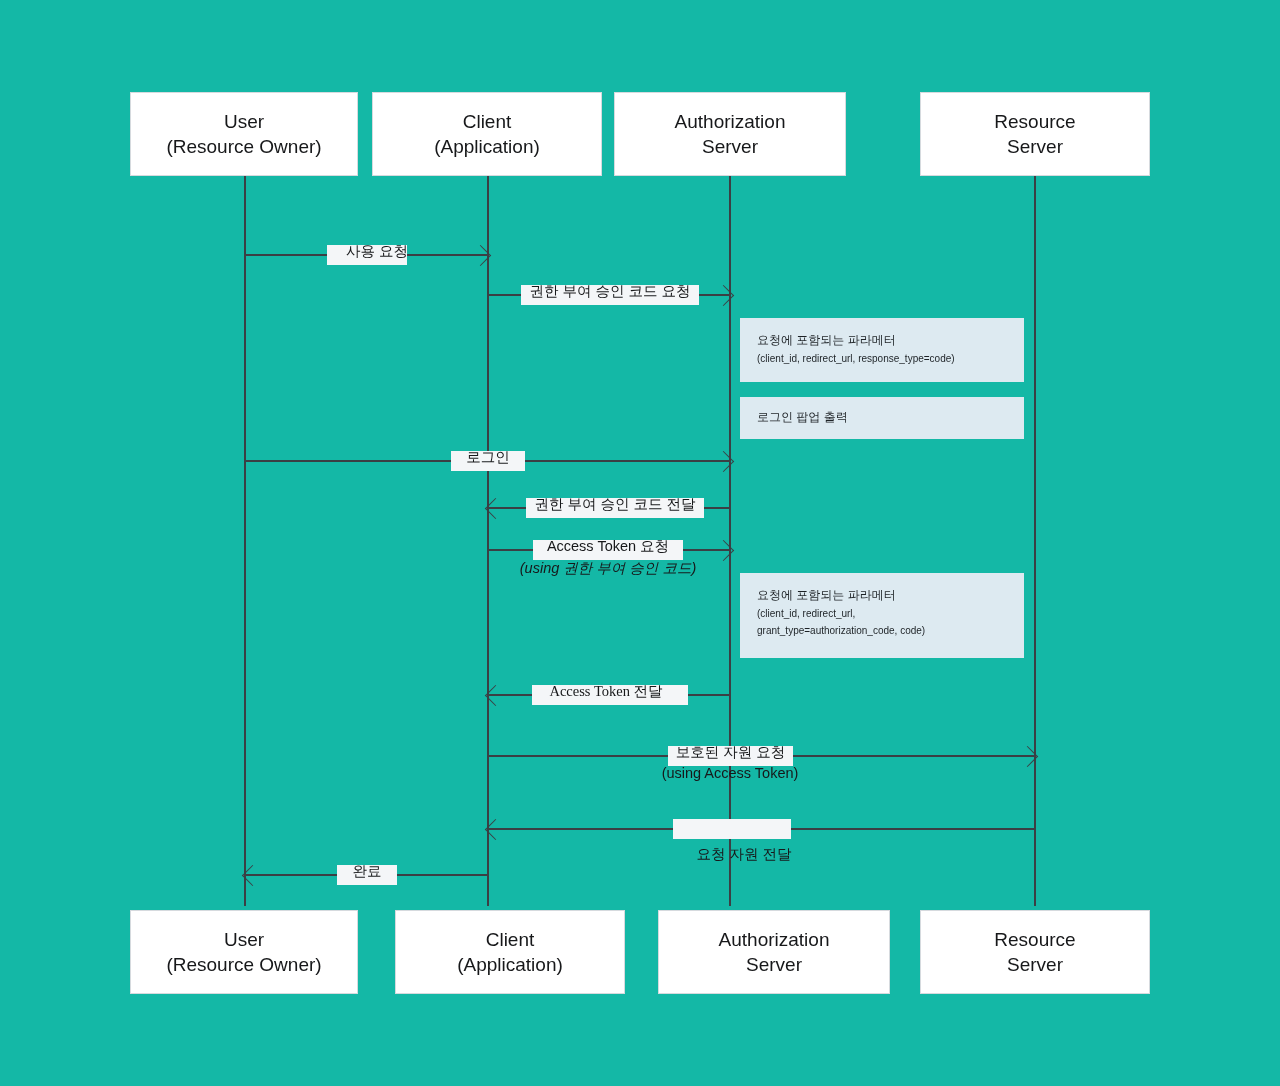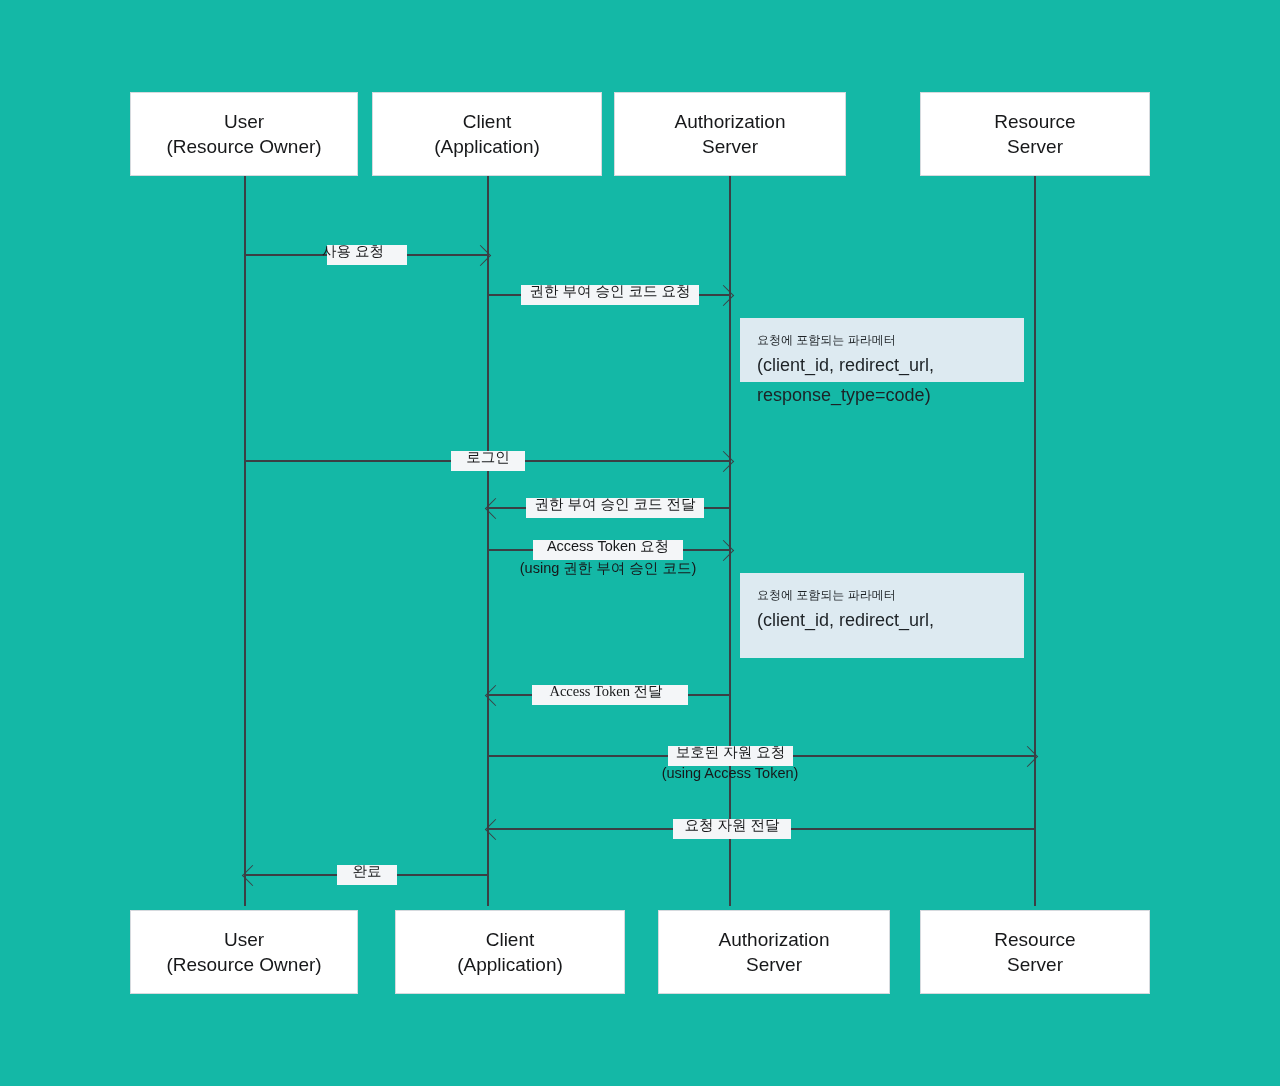--- a/index.html
+++ b/index.html
@@ -47,21 +47,21 @@
   .note {
     position: absolute;
     background: #ddeaf1;
     box-sizing: border-box;
     padding: 13px 16px 13px 17px;
     font-size: 13.5px;
     line-height: 1.66;
     color: #1d2226;
   }
   .note .note-title { font-size: 12px; }
-  .note .note-sub { font-size: 18px; }
+  .note .note-sub { font-size: 10px; }
 
   
   .msg {
     position: absolute;
     height: 2px;
   }
   .msg .bar {
     position: absolute;
     left: 0; right: 0; top: 0;
     height: 1.6px;
@@ -151,30 +151,34 @@
   <div class="actor-box" style="left:920px; top:910px; width:230px; height:84px;">
     <div>Resource</div>
     <div class="ln2">Server</div>
   </div>
 
   <div class="note" style="left:740px; top:318px; width:284px; height:64px;">
     <div class="note-title">요청에 포함되는 파라메터</div>
     <div class="note-sub">(client_id, redirect_url, response_type=code)</div>
   </div>
 
+  <div class="note" style="left:740px; top:397px; width:284px; height:42px; padding-top:11px;">
+    <div class="note-title">로그인 팝업 출력</div>
+  </div>
 
   <div class="note" style="left:740px; top:573px; width:284px; height:85px;">
     <div class="note-title">요청에 포함되는 파라메터</div>
     <div class="note-sub">(client_id, redirect_url,</div>
+    <div class="note-sub">grant_type=authorization_code, code)</div>
   </div>
 
   <div class="msg" style="left:245px; top:254px; width:243px;">
     <div class="bar"></div>
     <div class="gap" style="left:82px; width:80px;"></div>
-    <div class="label" style="left:68px; width:80px;">사용 요청</div>
+    <div class="label" style="left:92px; width:80px;">사용 요청</div>
     <div class="head right" style="left:228px;"></div>
   </div>
 
   <div class="msg" style="left:488px; top:294px; width:243px;">
     <div class="bar"></div>
     <div class="gap" style="left:33px; width:178px;"></div>
     <div class="label" style="left:33px; width:178px;">권한 부여 승인 코드 요청</div>
     <div class="head right" style="left:228px;"></div>
   </div>
 
@@ -189,21 +193,21 @@
     <div class="bar"></div>
     <div class="gap" style="left:38px; width:178px;"></div>
     <div class="label" style="left:38px; width:178px;">권한 부여 승인 코드 전달</div>
     <div class="head left" style="left:0px;"></div>
   </div>
 
   <div class="msg" style="left:488px; top:549px; width:243px;">
     <div class="bar"></div>
     <div class="gap" style="left:45px; width:150px;"></div>
     <div class="label" style="left:45px; width:150px;">Access Token 요청</div>
-    <div class="sublabel" style="left:-10px; width:260px;">(using 권한 부여 승인 코드)</div>
+    <div class="sublabel" style="left:-10px; width:260px;font-style:italic;">(using 권한 부여 승인 코드)</div>
     <div class="head right" style="left:228px;"></div>
   </div>
 
   <div class="msg" style="left:488px; top:694px; width:243px;">
     <div class="bar"></div>
     <div class="gap" style="left:44px; width:156px;"></div>
     <div class="label" style="left:40px; width:156px;font-family:Liberation Serif, serif;">Access Token 전달</div>
     <div class="head left" style="left:0px;"></div>
   </div>
 
@@ -211,21 +215,21 @@
     <div class="bar"></div>
     <div class="gap" style="left:180px; width:125px;"></div>
     <div class="label" style="left:180px; width:125px;">보호된 자원 요청</div>
     <div class="sublabel" style="left:132px; width:220px;">(using Access Token)</div>
     <div class="head right" style="left:532px;"></div>
   </div>
 
   <div class="msg" style="left:488px; top:828px; width:547px;">
     <div class="bar"></div>
     <div class="gap" style="left:185px; width:118px;"></div>
-    <div class="label" style="left:185px; width:118px;">요청 자원 전달</div>
+    <div class="label" style="left:197px; width:118px;margin-top:29px;">요청 자원 전달</div>
     <div class="head left" style="left:0px;"></div>
   </div>
 
   <div class="msg" style="left:245px; top:874px; width:243px;">
     <div class="bar"></div>
     <div class="gap" style="left:92px; width:60px;"></div>
     <div class="label" style="left:92px; width:60px;">완료</div>
     <div class="head left" style="left:0px;"></div>
   </div>
 

